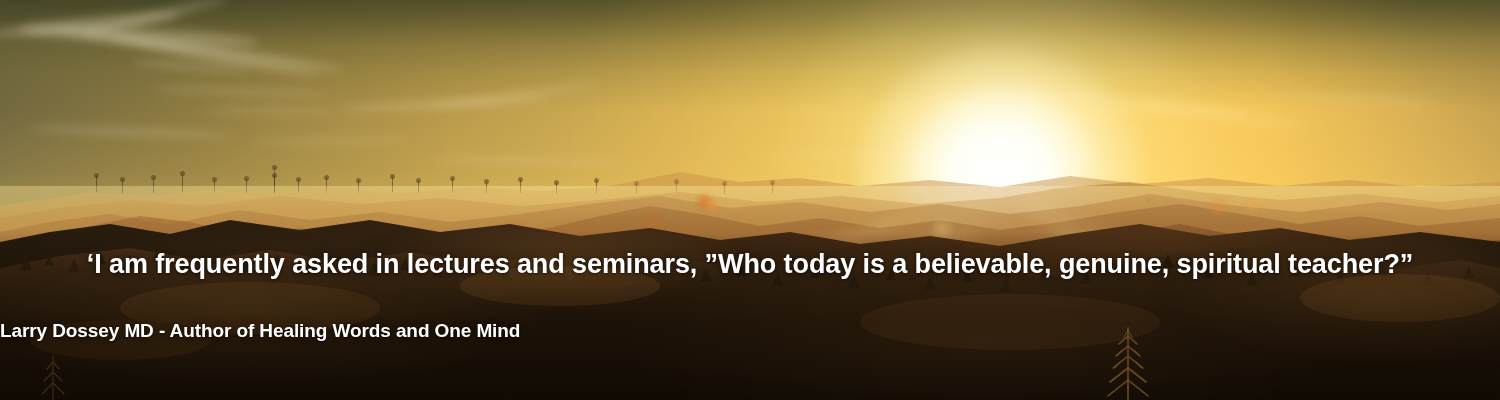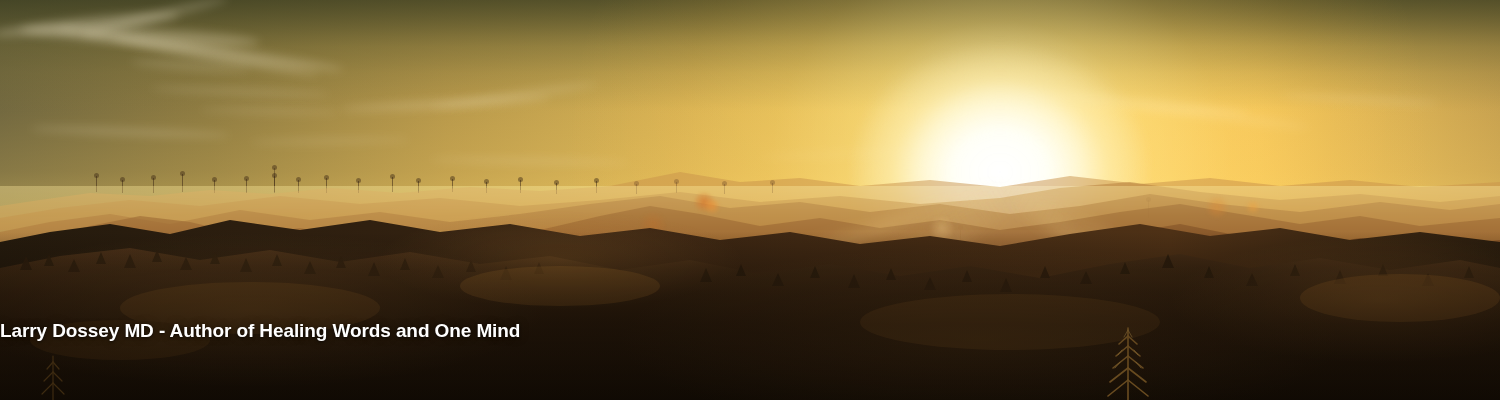--- a/index.html
+++ b/index.html
@@ -469,16 +469,17 @@
           <line x1="17" y1="20" x2="26" y2="29"></line>
         <line x1="17" y1="31" x2="6" y2="42"></line>
           <line x1="17" y1="31" x2="28" y2="42"></line>
       </g>
     </svg>
   </div>
 
   <div class="scrim"></div>
 
   <div class="quote-block">
+    <div class="quote-line quote-line-1">‘I am frequently asked in lectures and seminars, ”Who today is a believable, genuine, spiritual teacher?”</div>
     <div class="attribution">Larry Dossey MD - Author of Healing Words and One Mind</div>
   </div>
 
 </div>
 
 </body></html>

